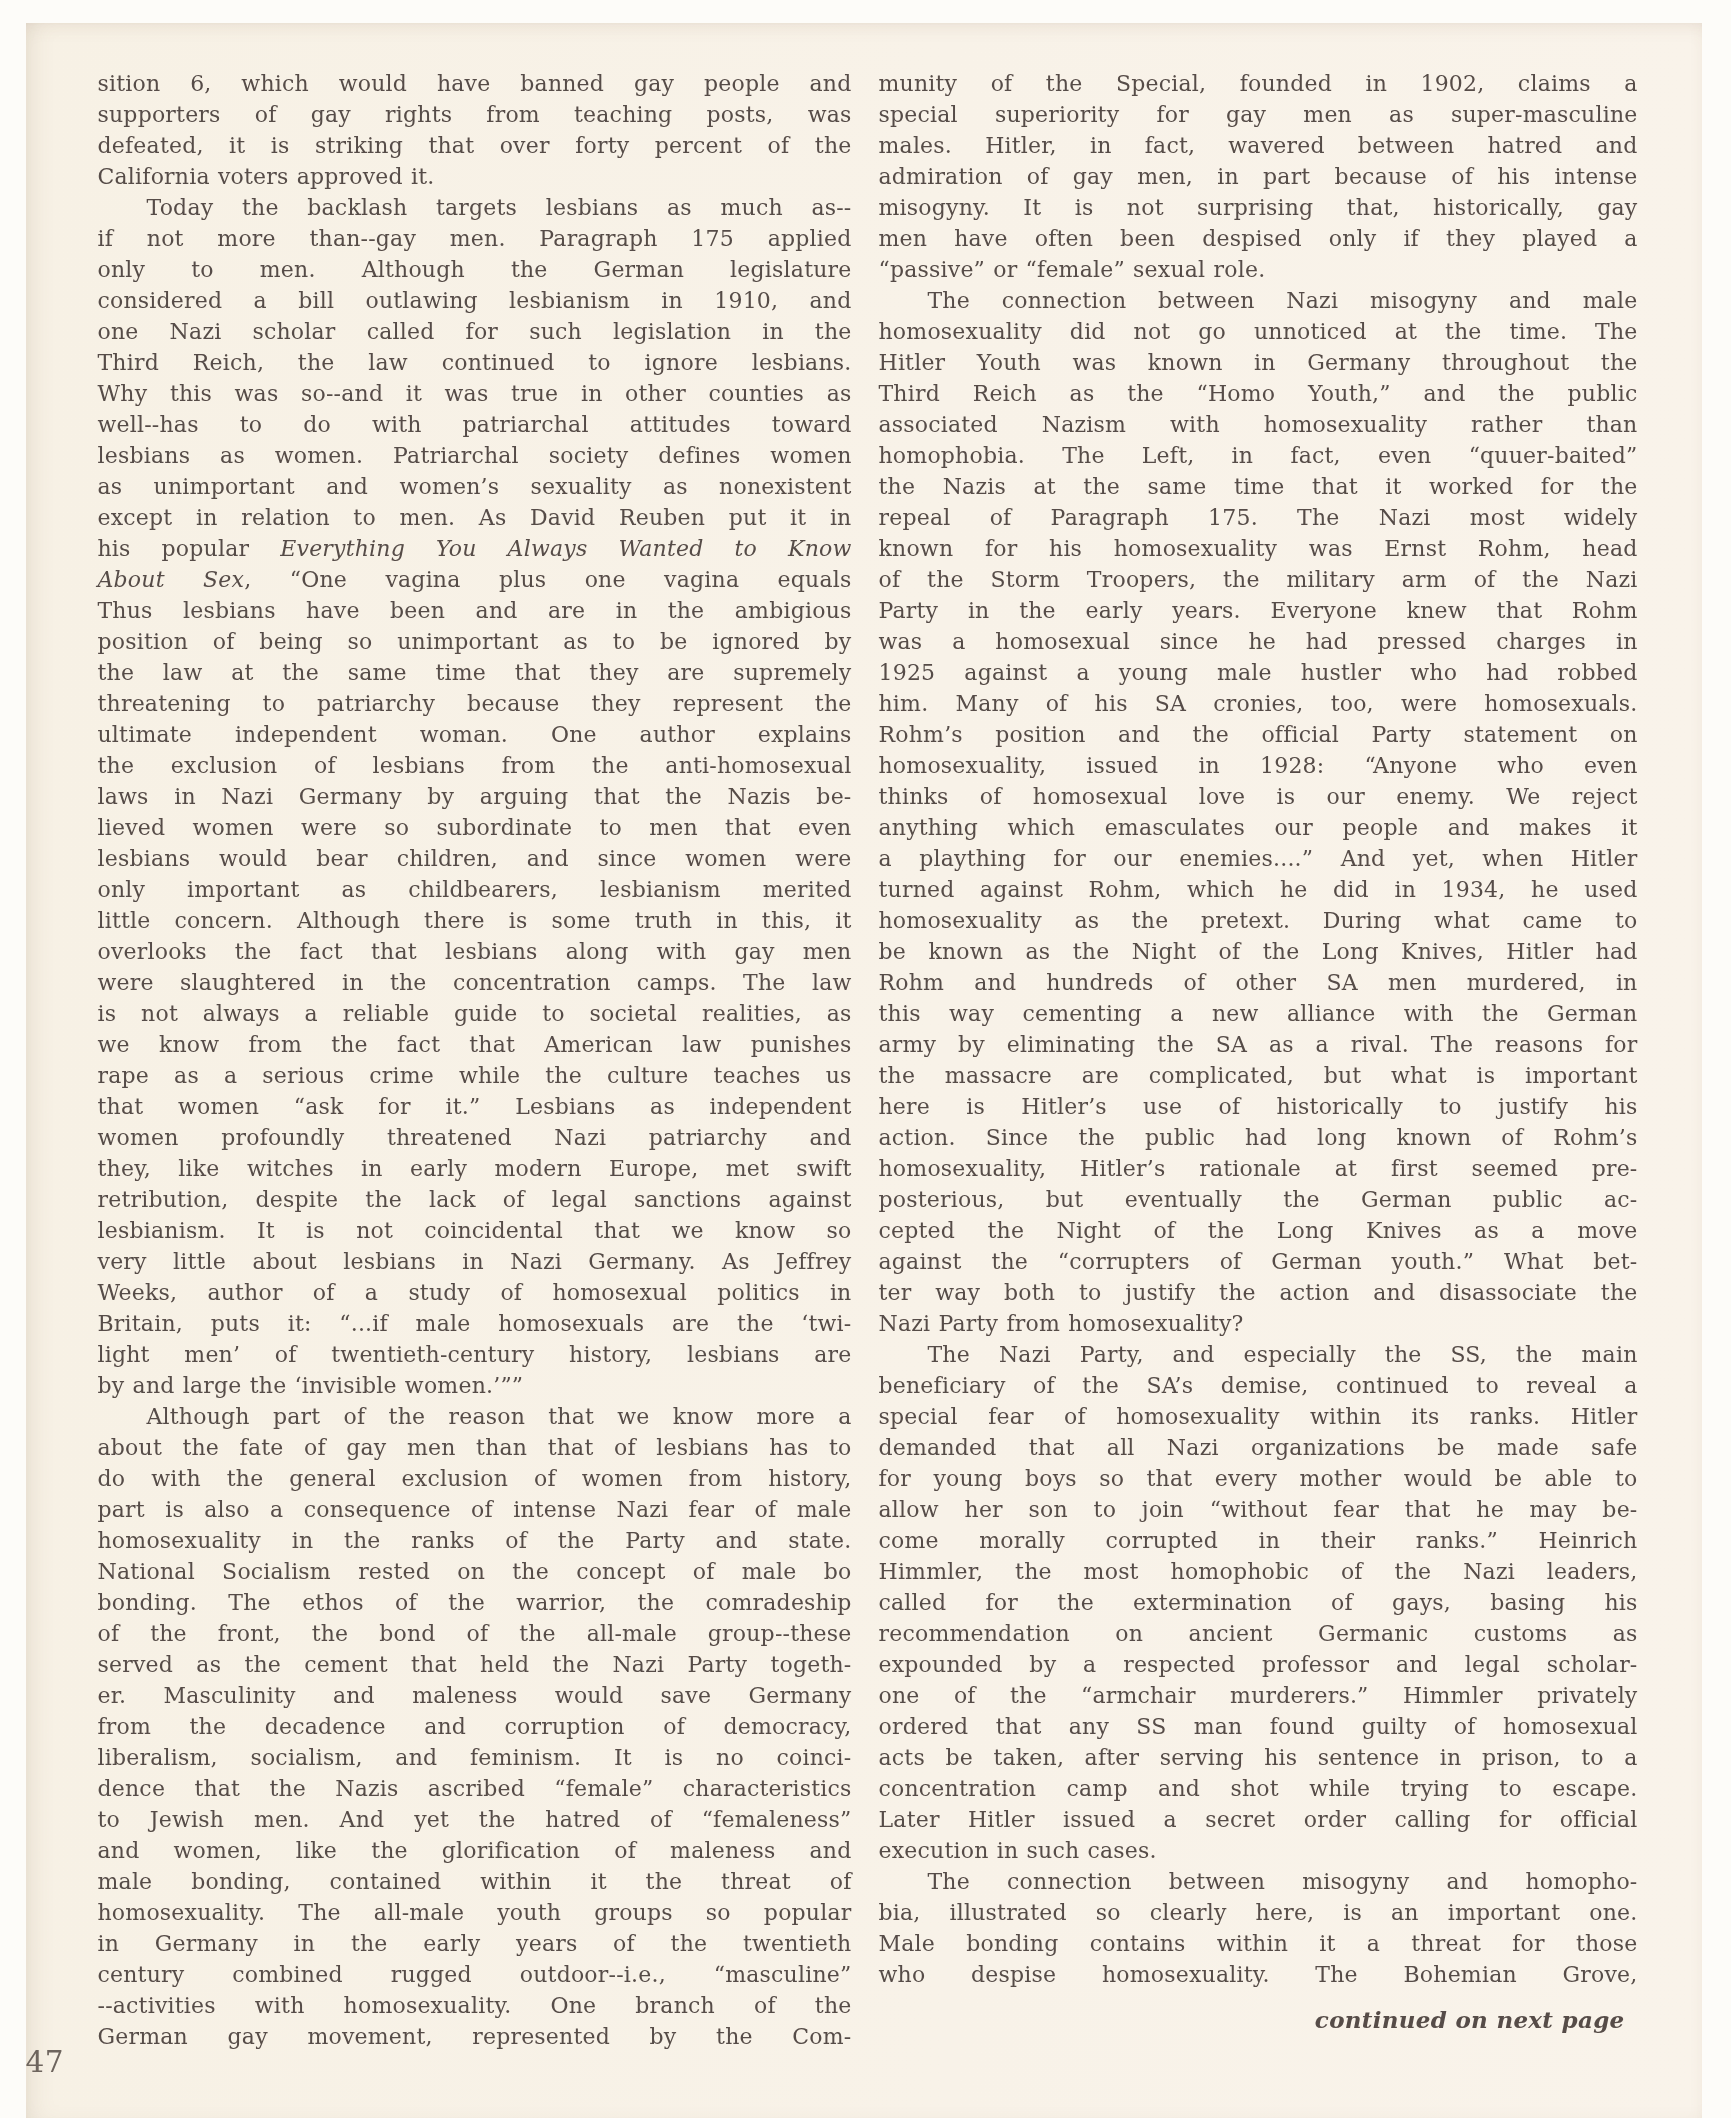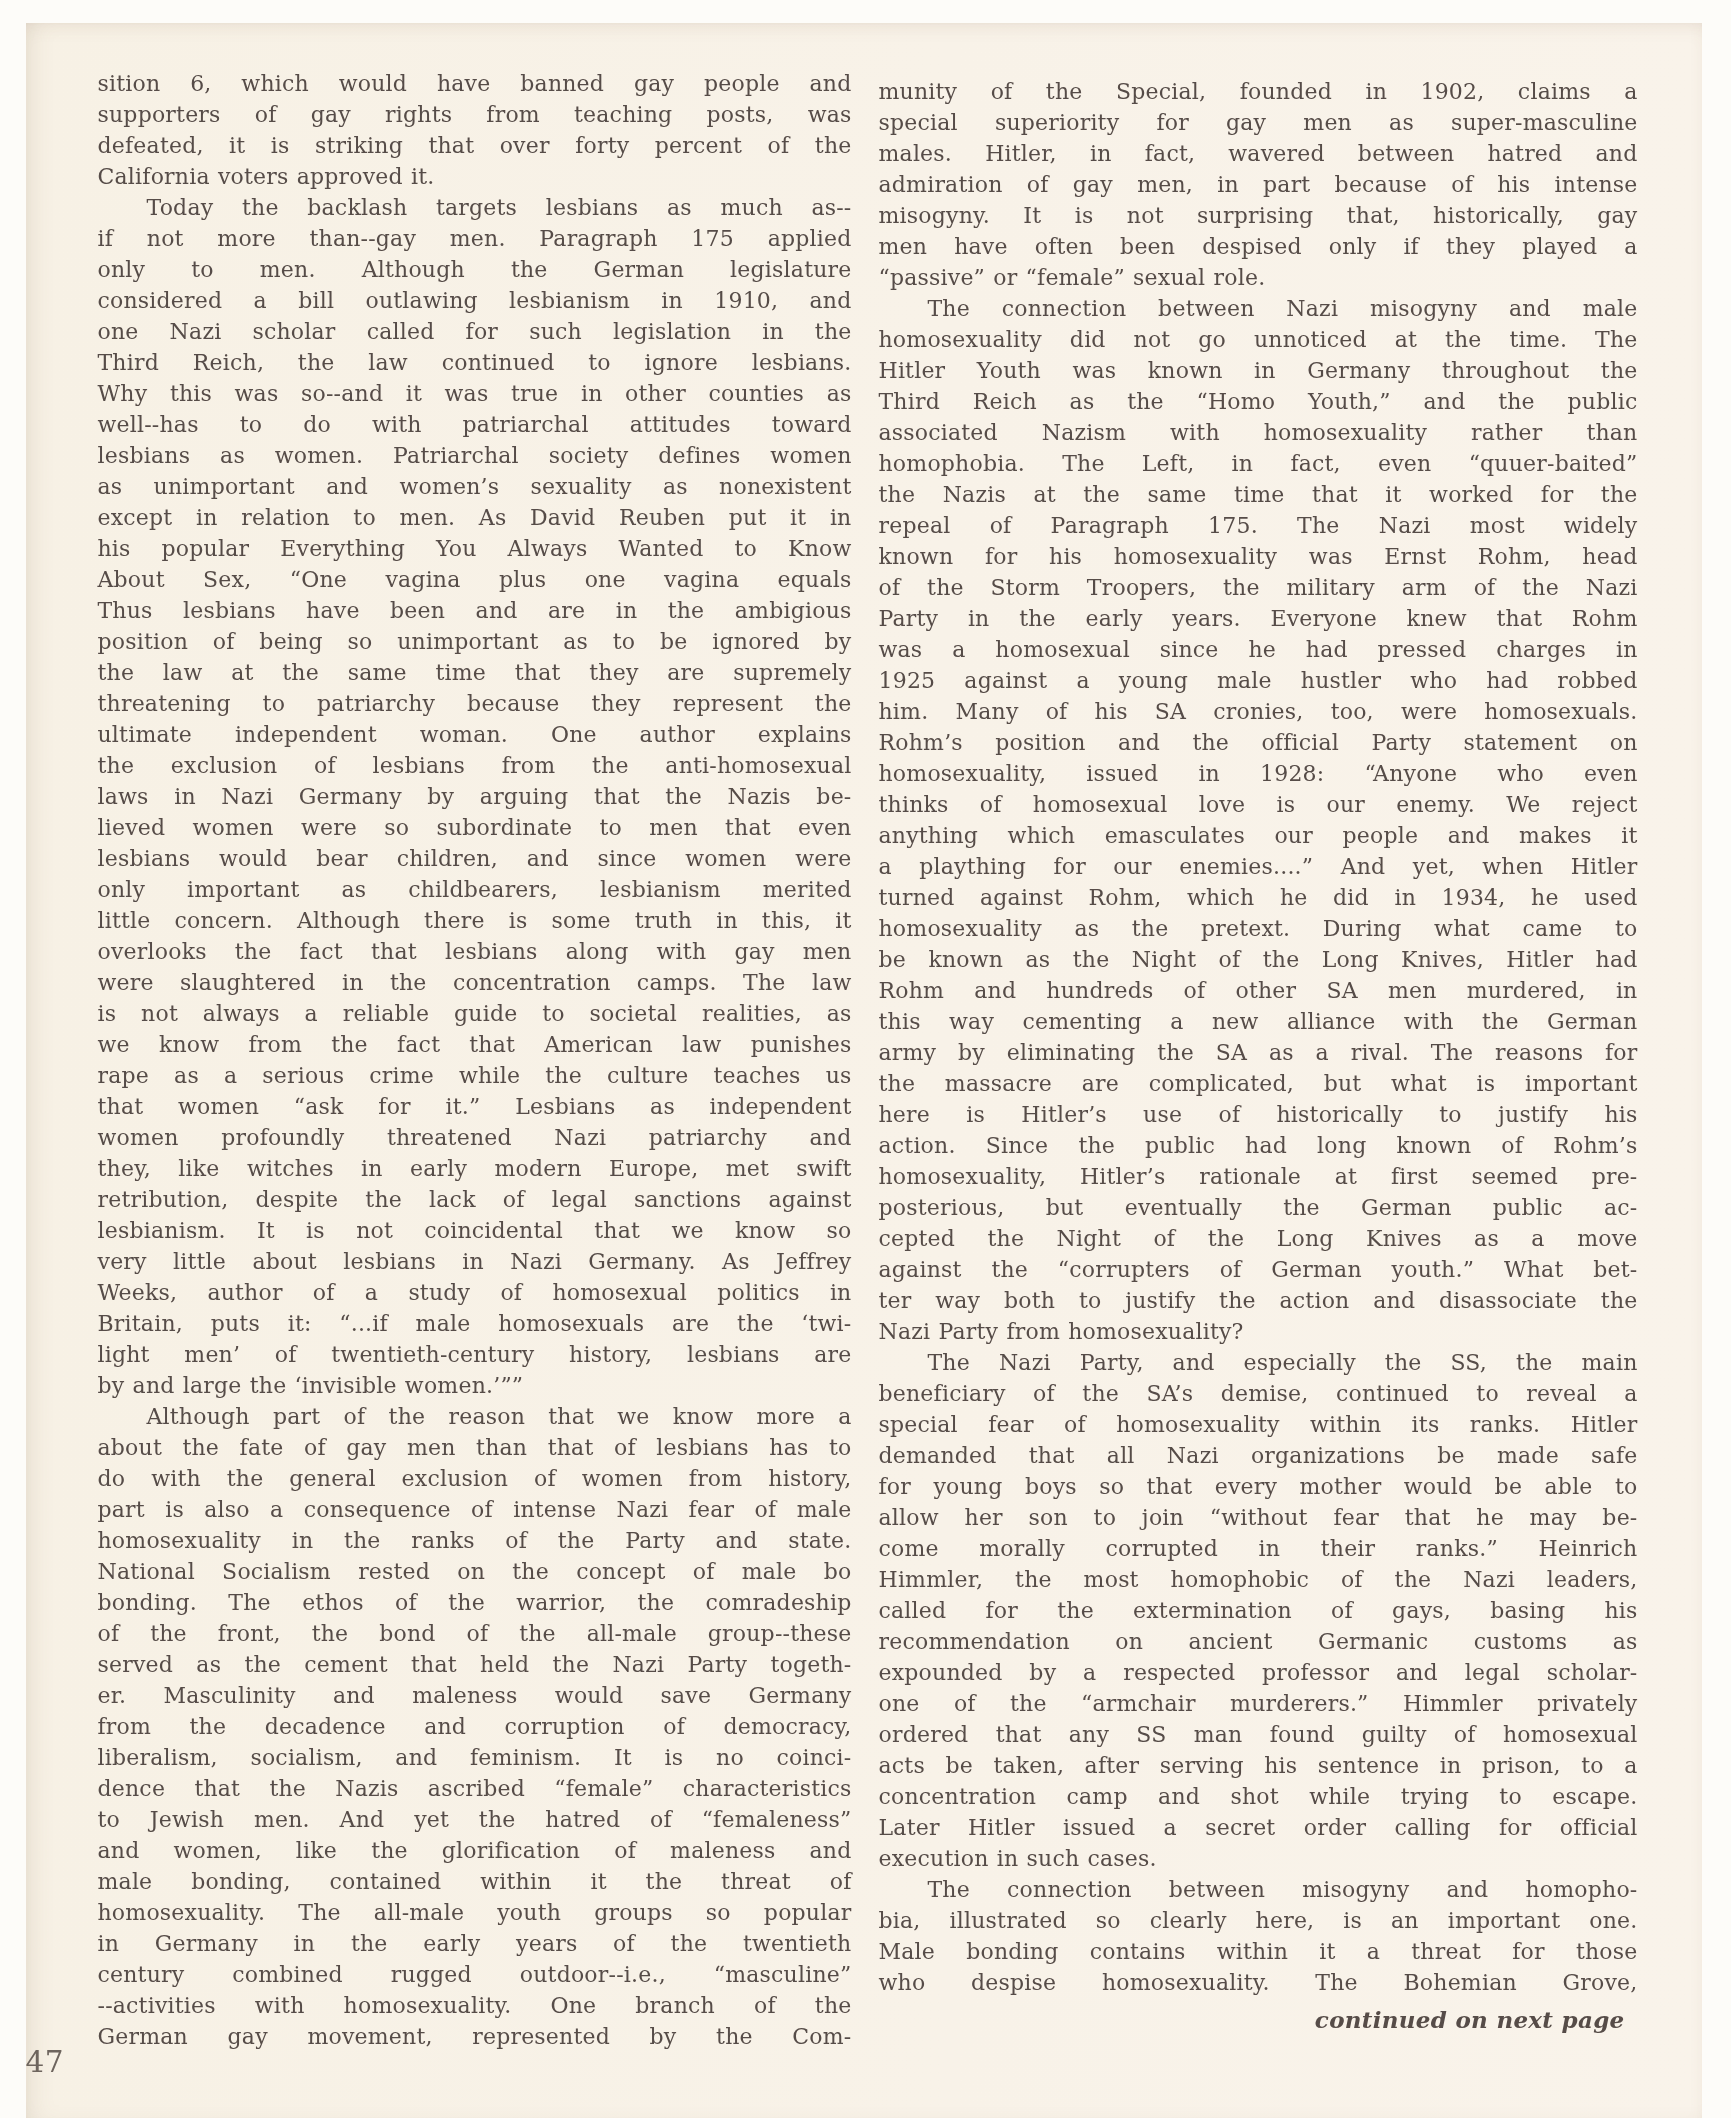--- a/index.html
+++ b/index.html
@@ -17,28 +17,28 @@
                inset 0 13.8px 24.6px -16.7px rgba(125,95,70,.14),
                inset -8.8px 0 19.6px -14.7px rgba(125,95,70,.10);
   }
   .col{
     position:absolute;top:45px;
     font-size:22px;line-height:31px;
     color:var(--ink,#564c48);
     letter-spacing:0.2px;word-spacing:1px;
   }
   .col-left{left:72px;width:754px;}
-  .col-right{left:853px;width:759px;margin-top:8px;}
+  .col-right{left:853px;width:759px;}
   .line{
     text-align:justify;text-align-last:justify;text-justify:inter-word;
     height:31px;white-space:normal;
   }
   .line.no-just{text-align-last:left;}
   .line.indent{text-indent:49px;}
-  .it{}
+  .it{font-style:italic;}
   .continued{
     position:absolute;left:853px;width:746px;top:1983px;
     text-align:right;font-style:italic;font-weight:bold;
     font-size:23px;color:var(--ink,#564c48);letter-spacing:0.3px;
   }
   .pageno{
     position:absolute;left:0;top:2022px;width:1676px;
     font-size:29.5px;color:#6e655e;letter-spacing:0.5px;
   }
 </style>

